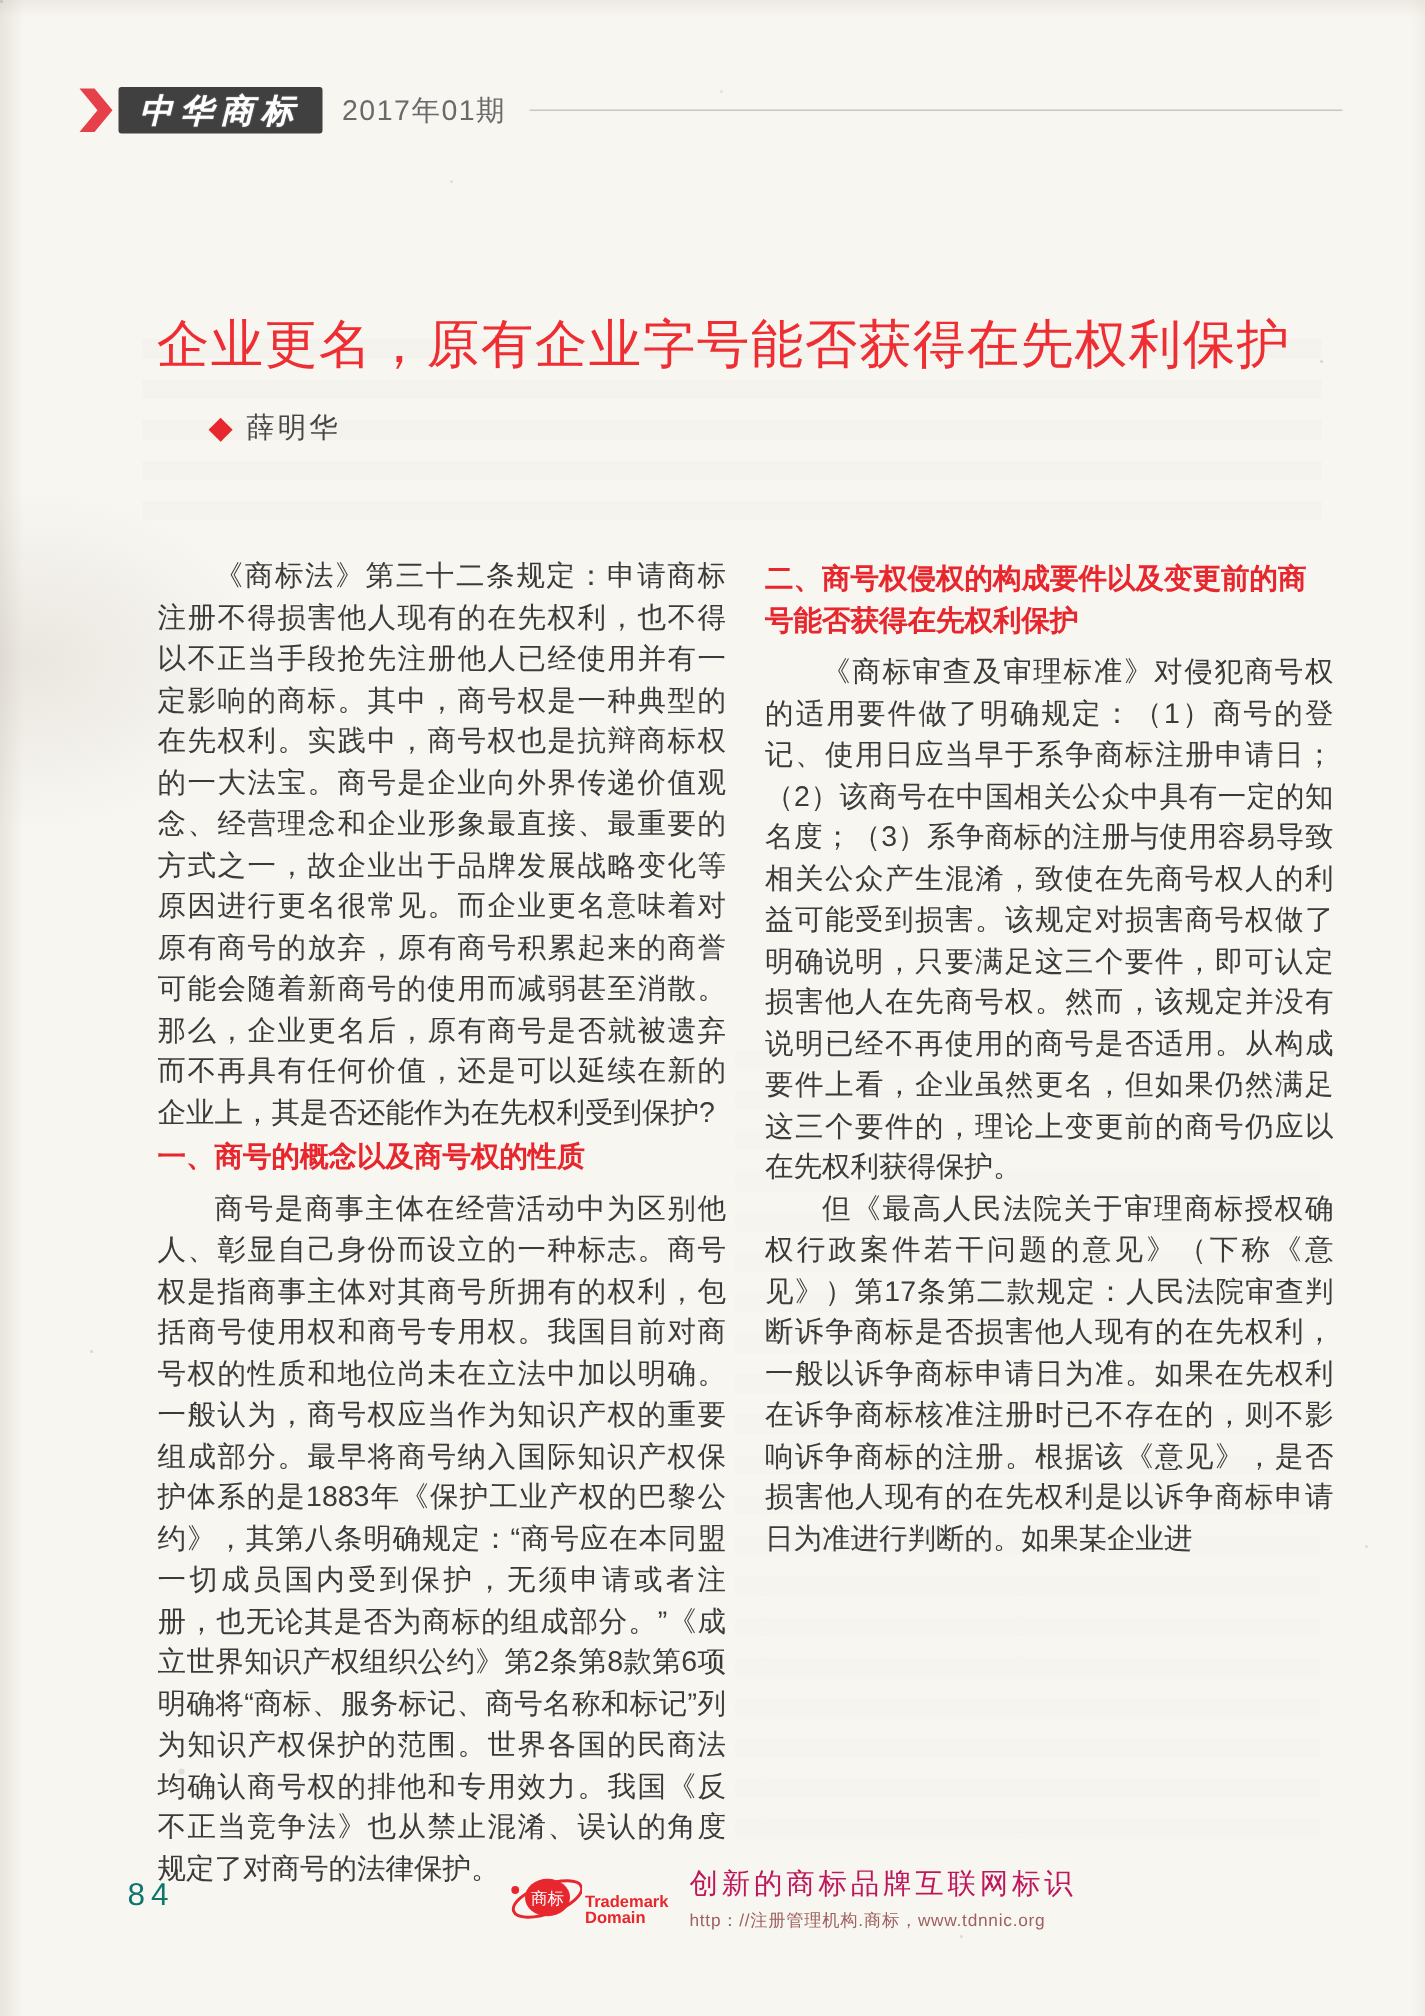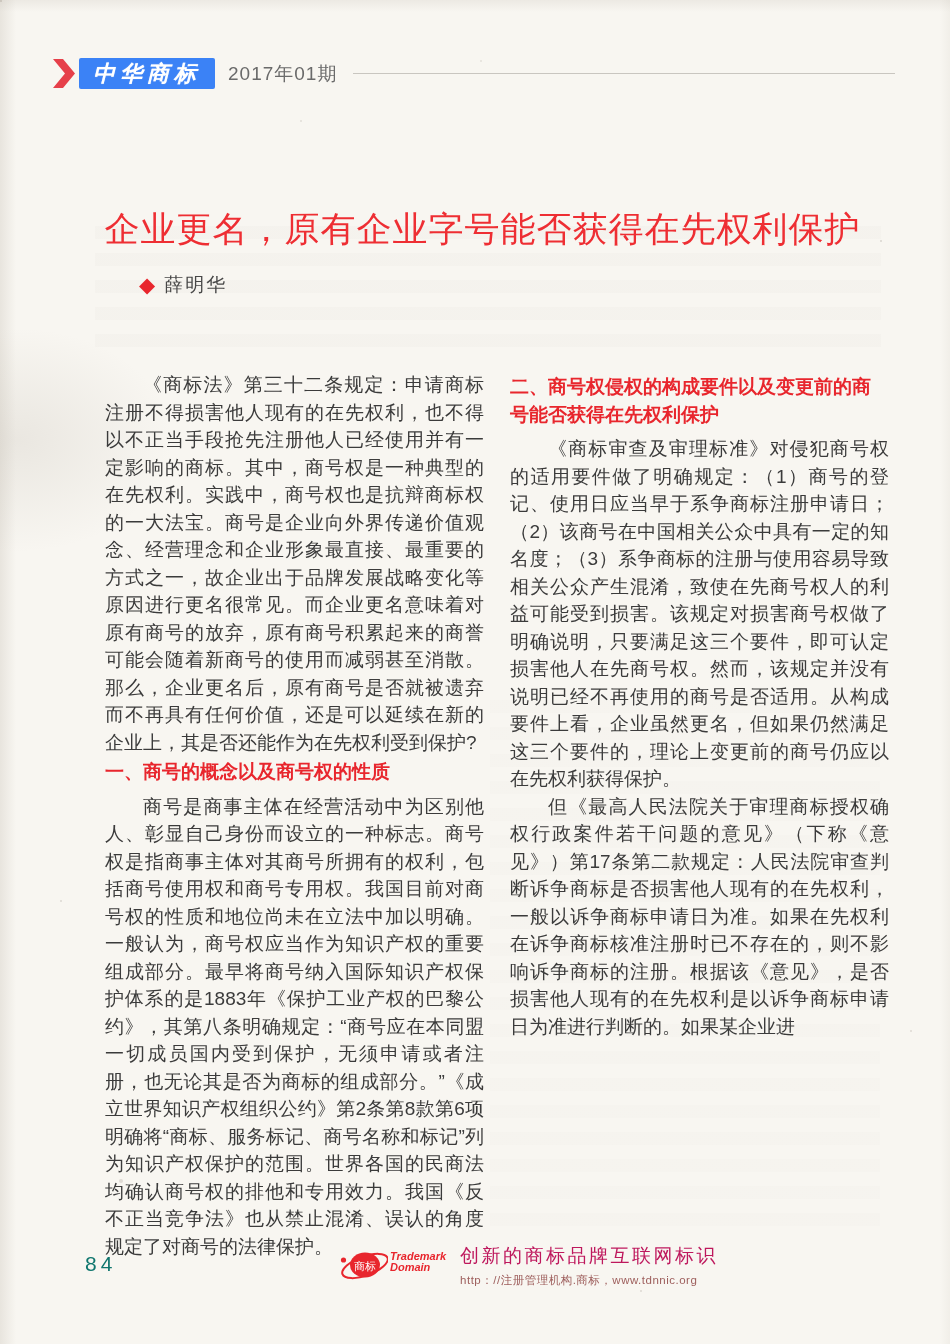--- a/index.html
+++ b/index.html
@@ -29,21 +29,21 @@
   .speckles{position:absolute;top:0;left:0;width:2px;height:2px;border-radius:50%;
     background:rgba(150,140,128,.35);
     box-shadow: 120px 1180px 0 1px rgba(150,140,128,.25), 880px 240px 0 0 rgba(150,140,128,.3),
       640px 1290px 0 0 rgba(160,150,138,.3), 300px 120px 0 0 rgba(150,140,128,.22),
       860px 700px 0 1px rgba(150,140,128,.18), 60px 900px 0 0 rgba(150,140,128,.28),
       910px 1030px 0 0 rgba(150,140,128,.25), 480px 60px 0 0 rgba(150,140,128,.2);}
   
   .header{position:absolute;top:58px;left:52px;right:55px;display:flex;align-items:center;}
   .logo-chevron{flex:0 0 auto;display:block;}
   .logo-box{
-    flex:0 0 auto;margin-left:3px;background:#3b82f6;color:#fff;
+    flex:0 0 auto;margin-left:3px;background:#404040;color:#fff;
     height:31px;line-height:31px;padding:0 14px;border-radius:2px;
     font-family:"Liberation Serif","DejaVu Serif",serif;
     font-style:italic;font-weight:bold;font-size:22px;letter-spacing:5px;
     text-shadow:0 0 1px rgba(255,255,255,.6);
   }
   .issue{margin-left:13px;font-size:19px;color:#6a6a6a;letter-spacing:1px;white-space:nowrap;}
   .header-rule{flex:1 1 auto;height:1px;background:#c9c6c0;margin-left:16px;}
   
   .title{
     position:absolute;top:181px;left:60px;right:45px;
@@ -57,21 +57,21 @@
   .col{width:379px;font-size:19px;line-height:27.5px;text-align:justify;color:#3b3b3b;}
   .col p{margin:0;text-indent:2em;}
   .col h3{
     color:#e8262d;font-size:19px;line-height:27.5px;font-weight:bold;
     margin:2px 0 7px;text-indent:0;text-align:left;
   }
   
   .page-number{position:absolute;left:85px;top:1252px;font-size:21px;color:#0f766e;letter-spacing:4px;font-weight:500;}
   .footer-logo{position:absolute;left:338px;top:1243px;display:flex;align-items:flex-start;}
   .footer-logo .mark{flex:0 0 auto;}
-  .tdm-en{margin:8px 0 0 2px;color:#e8262d;font-style:italic;font-weight:bold;font-size:11px;line-height:11px;white-space:nowrap;}
+  .tdm-en{margin:20px 0 0 2px;color:#e8262d;font-weight:bold;font-size:11px;line-height:11px;white-space:nowrap;}
   .footer-text{margin-left:14px;}
   .slogan{font-size:19px;font-weight:normal;color:#be185d;letter-spacing:2.5px;white-space:nowrap;}
   .url{margin-top:4px;font-size:11.5px;color:#9e5f5d;letter-spacing:.5px;white-space:nowrap;}
 </style>
 </head>
 <body>
 
 <div class="page">
 
   <div class="bleed" style="top:226px;left:95px;width:786px;height:132px;"></div>

